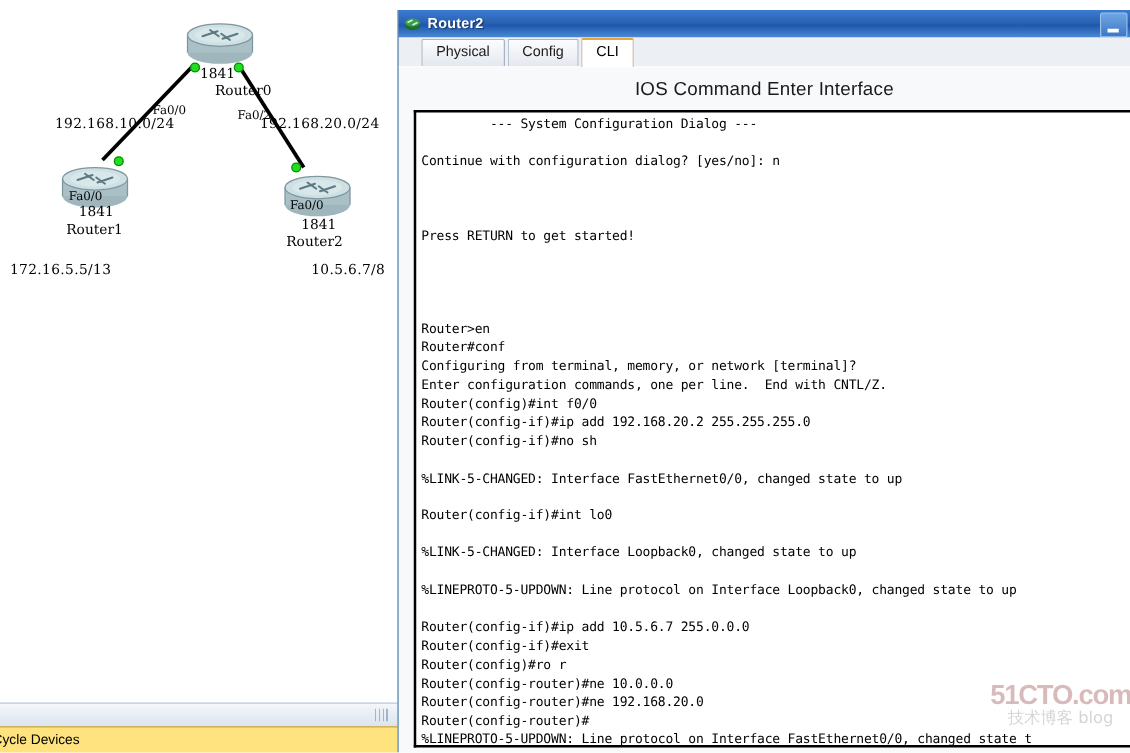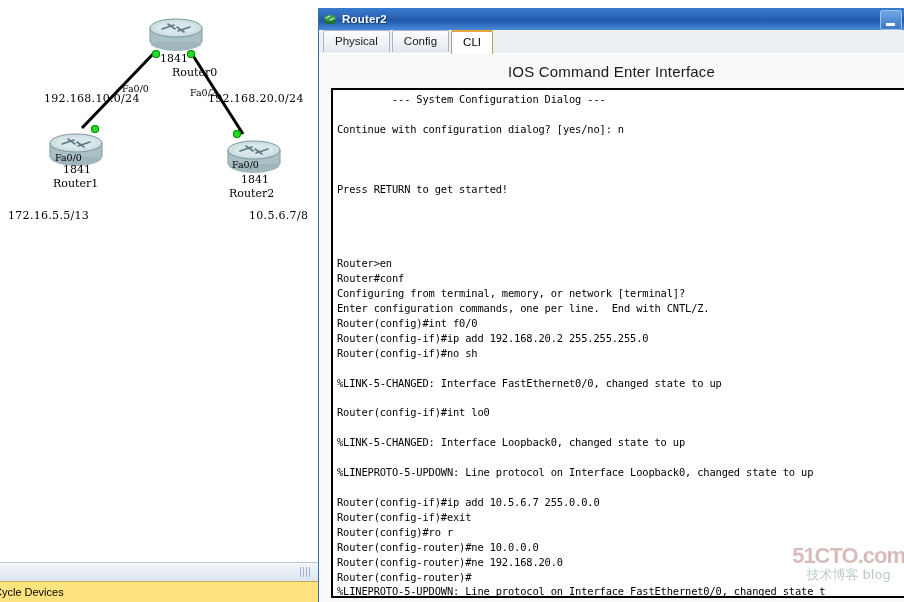--- a/index.html
+++ b/index.html
@@ -128,22 +128,22 @@
     width: 9px; height: 3px;
     background: #ffffff;
   }
 
   
   #tabstrip {
     height: 24px;
     background: #eceff4;
     border-bottom: 1px solid #ffffff;
     display: flex;
-    align-items: flex-start;
-    padding-left: 4px;
+    align-items: center;
+    padding-left: 18px;
     box-sizing: border-box;
     position: relative;
   }
   .tab {
     font-family: "Liberation Sans", sans-serif;
     font-size: 11.5px;
     color: #1a1a1a;
     height: 21px;
     line-height: 21px;
     padding: 0 11px;
@@ -213,21 +213,21 @@
     font-family: "Liberation Sans", sans-serif;
     font-weight: bold;
     font-size: 22px;
     color: #7f1d1d;
     letter-spacing: -1px;
     line-height: 22px;
   }
   #wm-line2 {
     font-family: "DejaVu Sans", sans-serif;
     font-size: 13px;
-    color: #14532d;
+    color: #737373;
     line-height: 15px;
   }
 </style>
 </head>
 <body>
 
 <div id="root">
 
   <div id="workspace">
 

